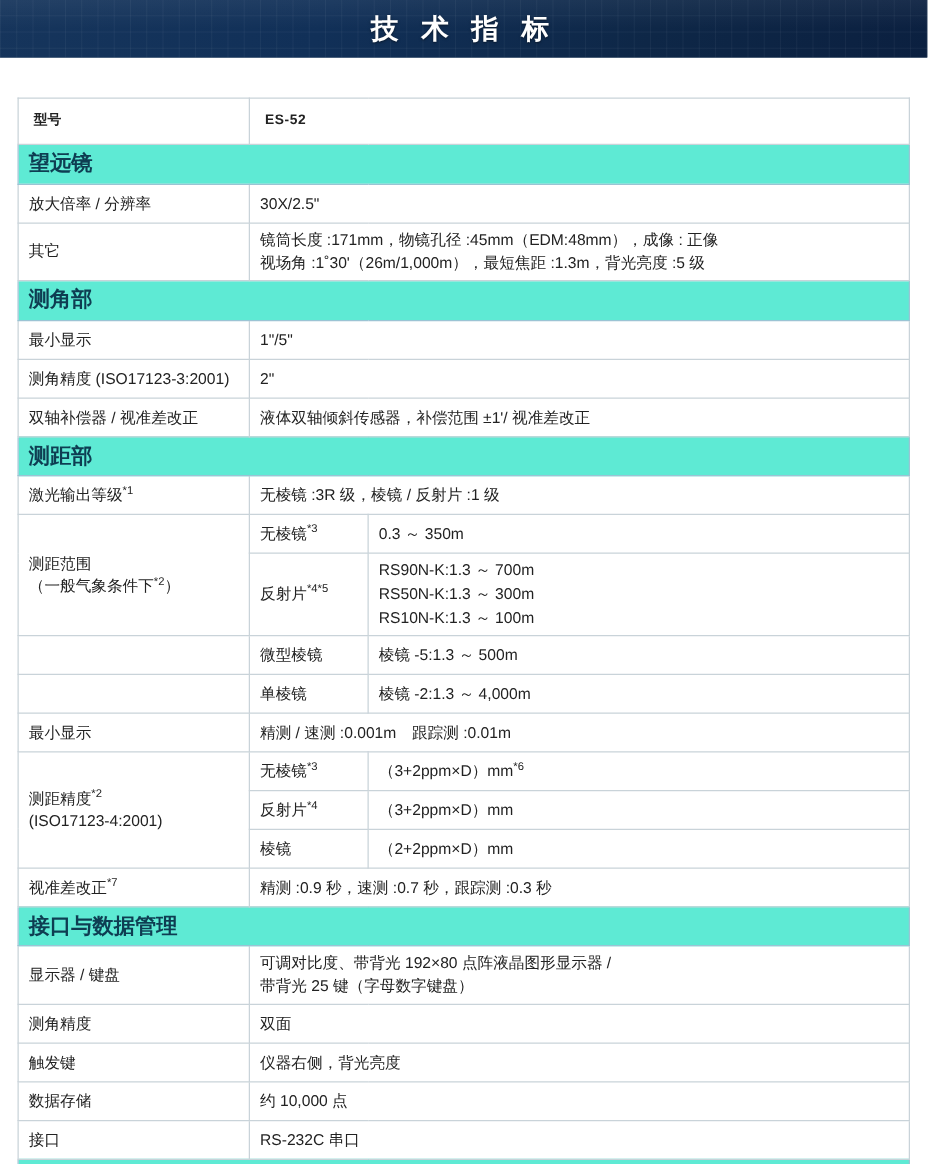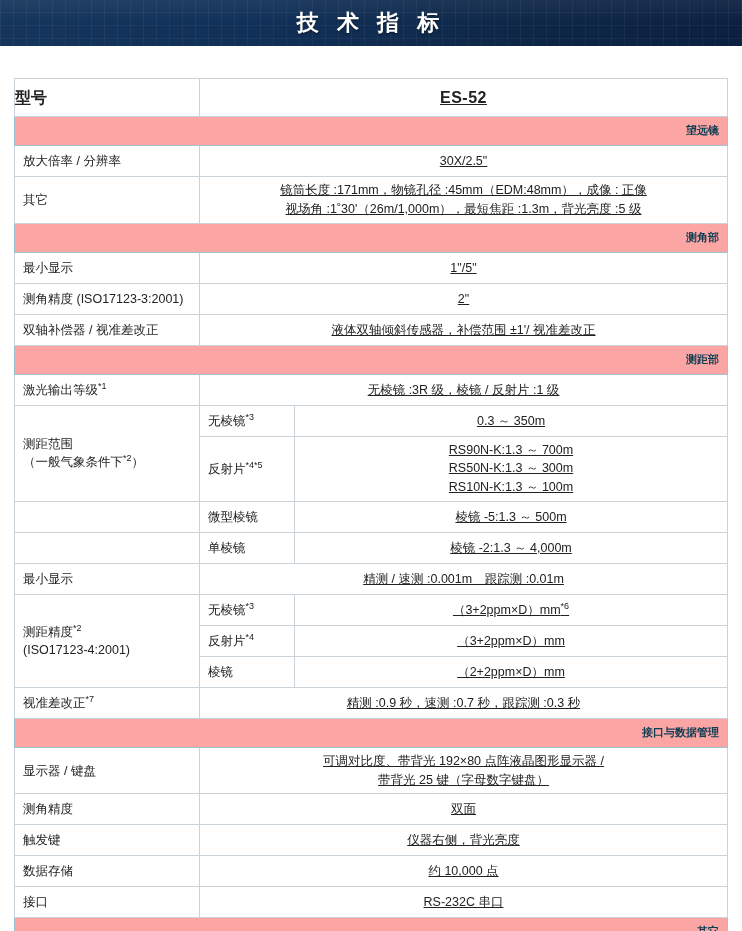--- a/index.html
+++ b/index.html
@@ -55,36 +55,35 @@
     line-height:1.45;
     height:22px;
   }
   
   col.c1{width:185px;}
   col.c2{width:95px;}
   col.c3{width:auto;}
 
   .lbl{text-align:left;}
   .sub{text-align:left;margin-top:43px;}
-  .val{text-align:center;text-decoration:underline;}
+  .val{}
   .val.multi{line-height:1.5;}
 
   tr.section td{
-    background:#fca5a5;
+    background:#5eead4;
     font-weight:bold;
     color:#0e3d52;
     border:1px solid #9bc4d4;
     padding:3px 8px;
-    font-size:11px;
-    text-align:right;
+    font-size:17px;
   }
   tr.model td{
     font-weight:bold;
-    font-size:16px;
-    padding:7px 0;
+    font-size:11px;
+    padding:7px 12px;
   }
   tr.model td.val{letter-spacing:0.5px;}
 
   sup{font-size:9px;vertical-align:super;line-height:0;}
 </style>
 </head>
 <body>
 
 <div class="page">
 

